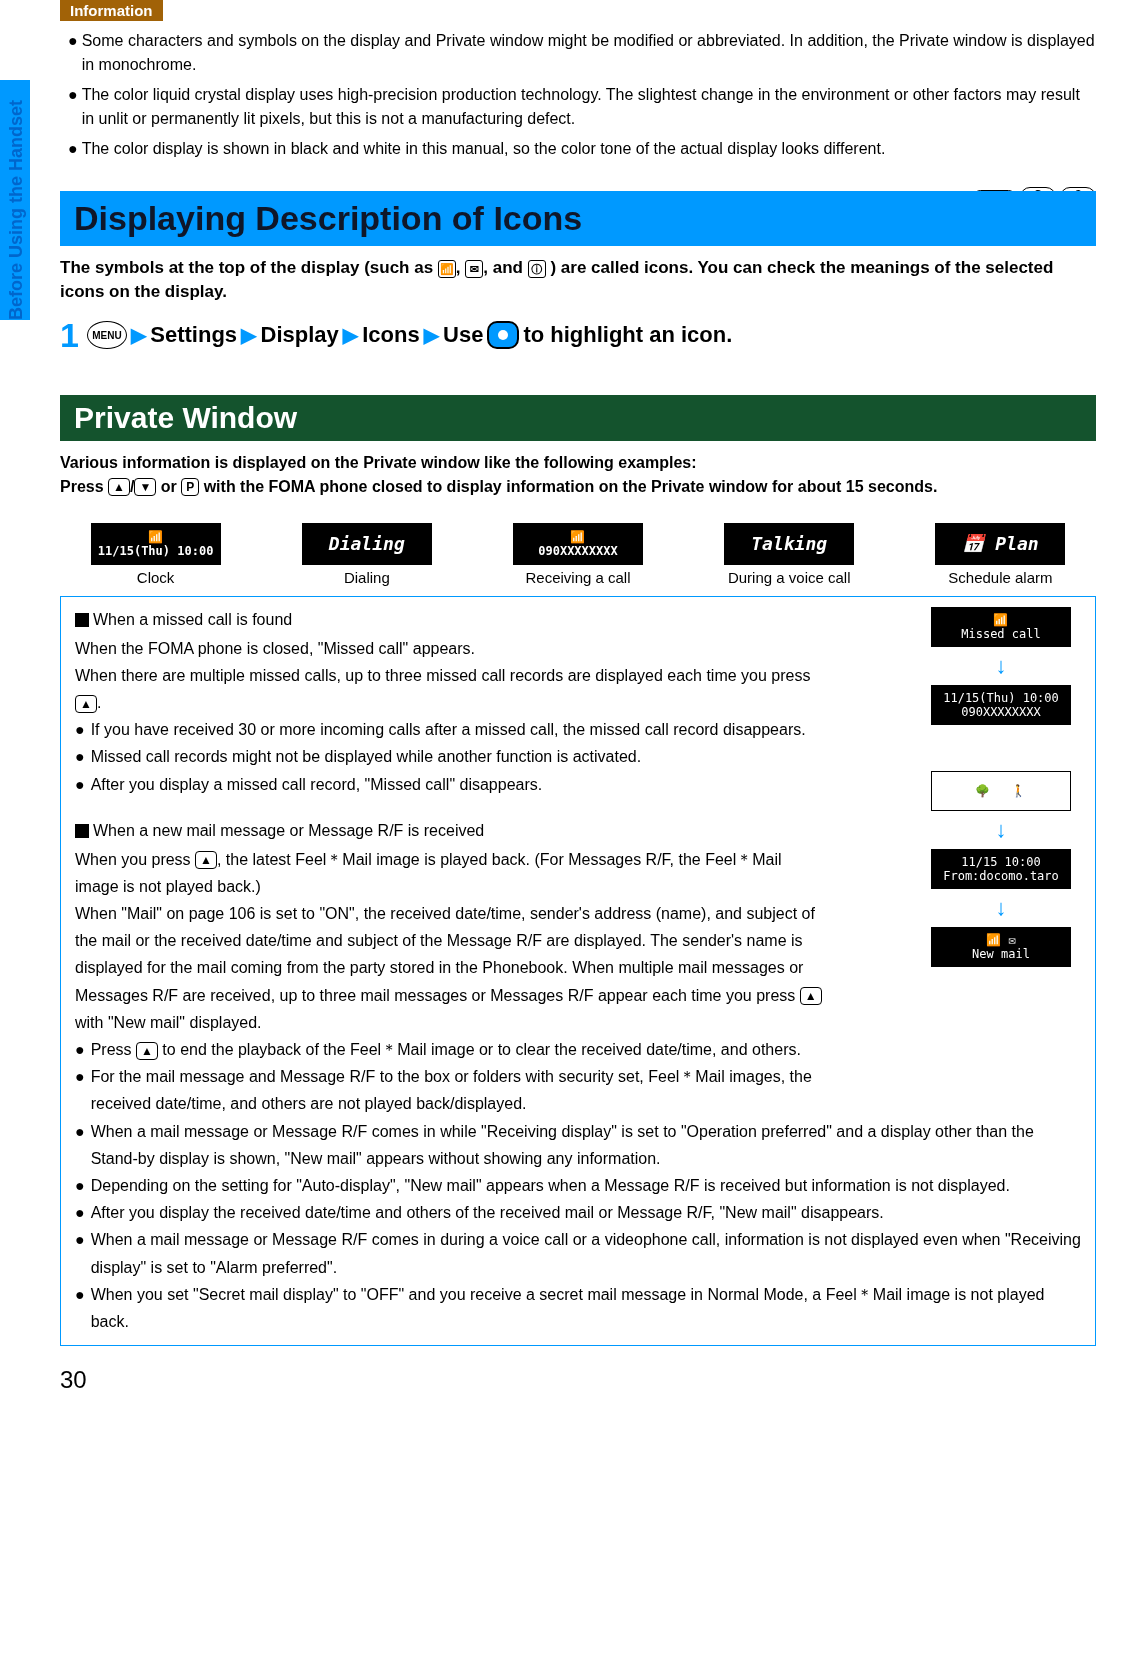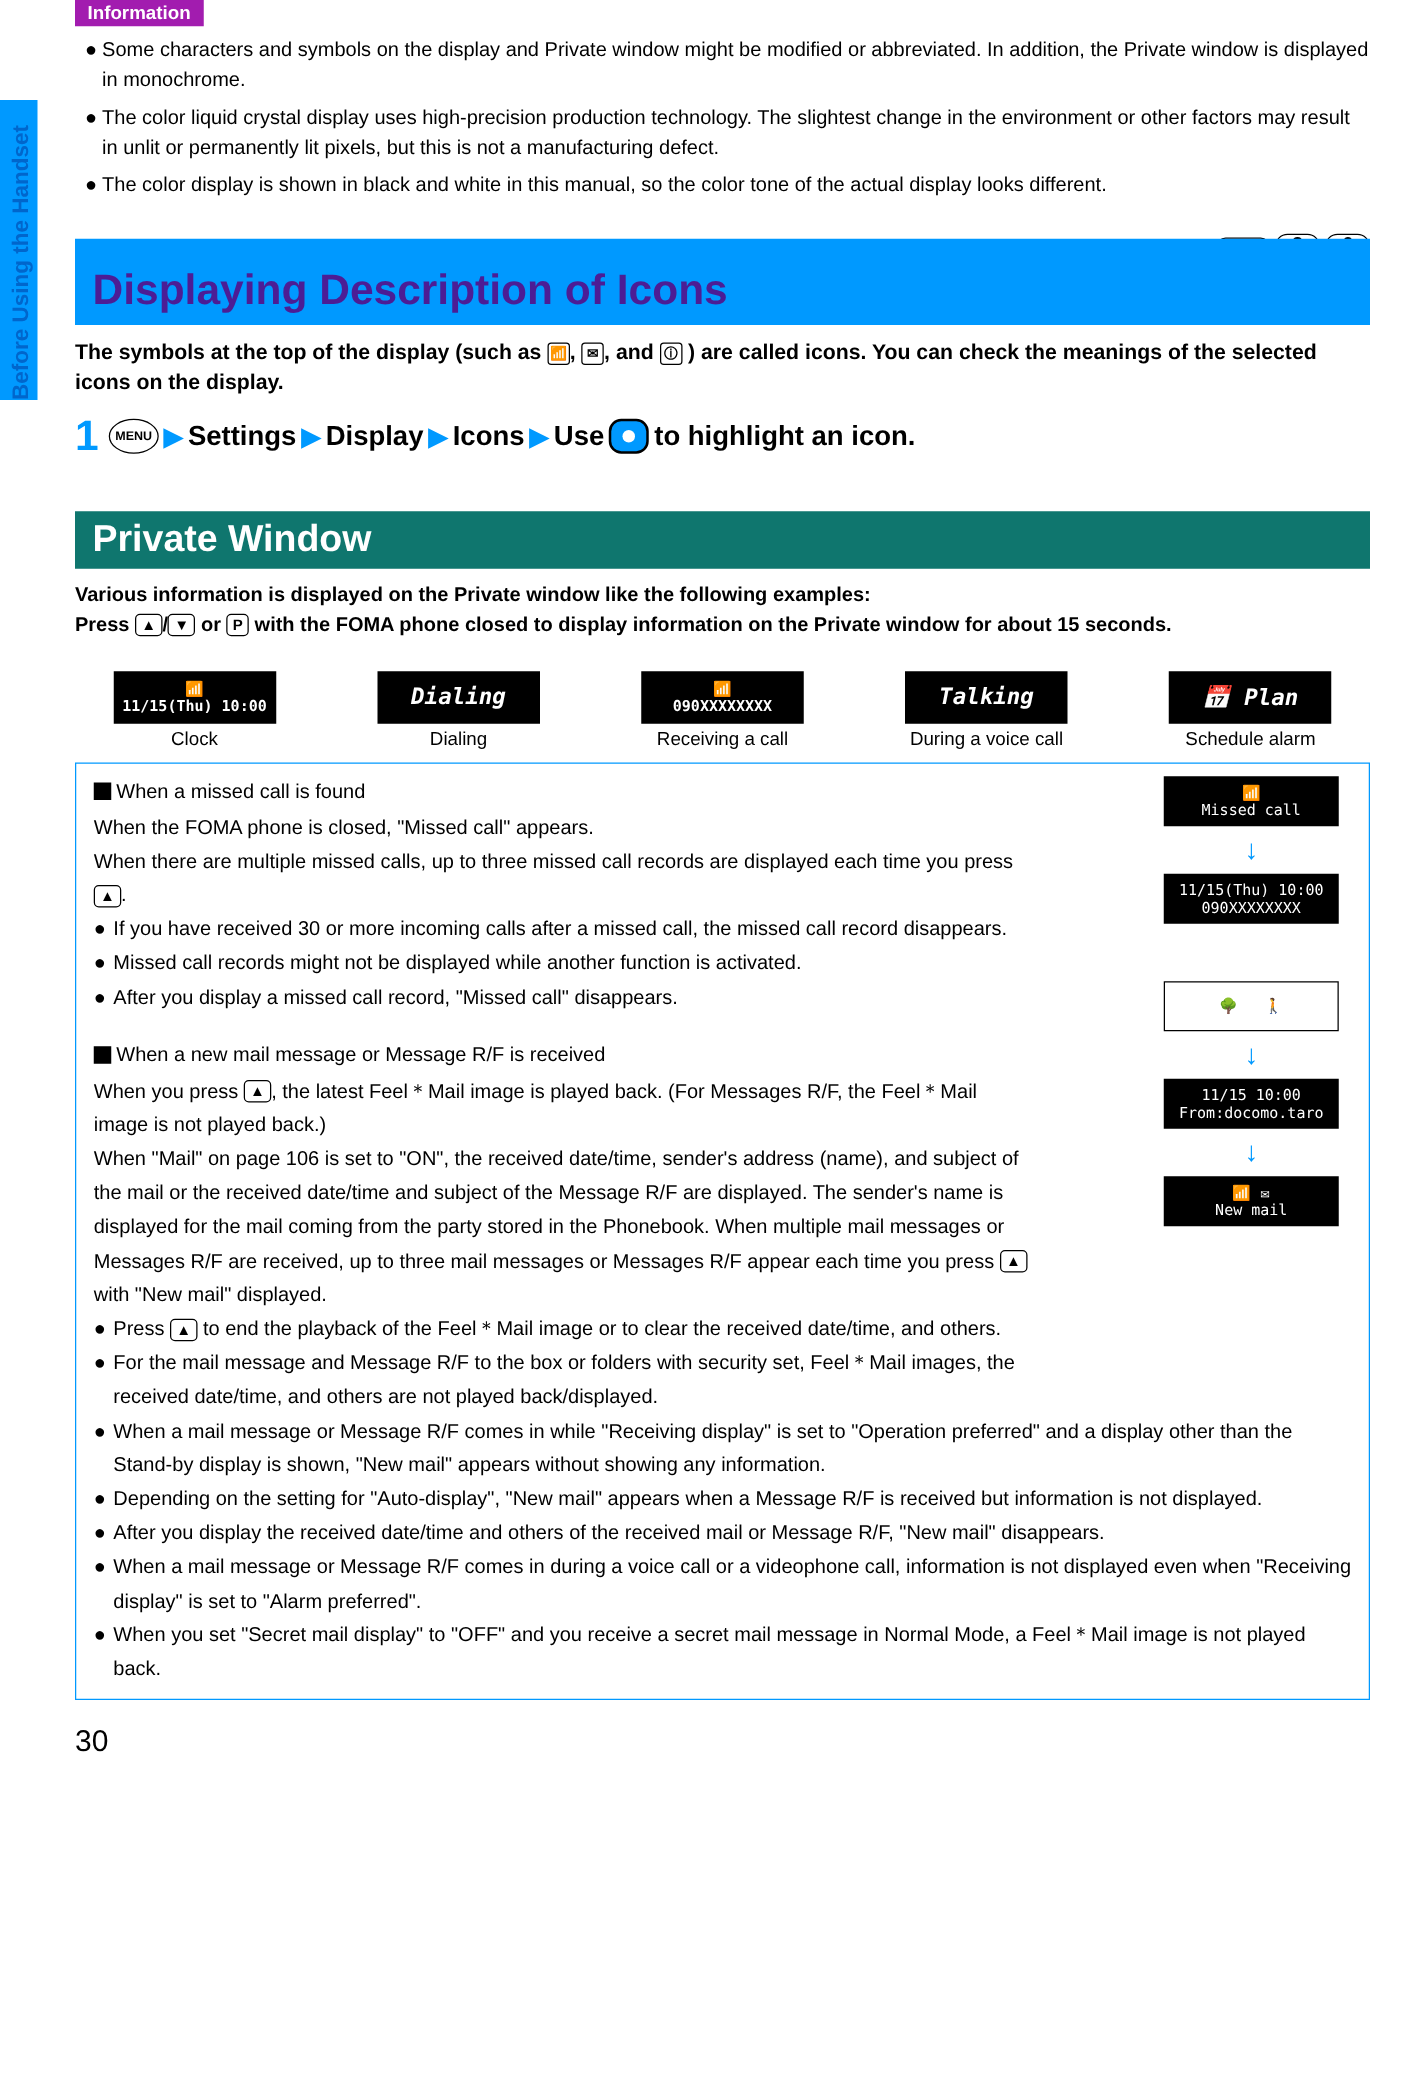--- a/index.html
+++ b/index.html
@@ -26,21 +26,21 @@
     top: 320px;
     transform: rotate(-90deg);
     transform-origin: left top;
     color: #0066cc;
     font-weight: bold;
     font-size: 18px;
     white-space: nowrap;
   }
   .info-label {
     display: inline-block;
-    background: #a21caf;
+    background: #a16207;
     color: #fff;
     font-weight: bold;
     padding: 2px 10px;
     font-size: 15px;
     margin-bottom: 8px;
   }
   .info-list { margin-left: 8px; margin-bottom: 30px; }
   .info-list .item {
     display: flex;
     line-height: 1.5;
@@ -57,22 +57,22 @@
     position: relative;
   }
   .section-header1 .tag {
     font-size: 18px;
     font-weight: bold;
     color: #fff;
   }
   .section-header1 h1 {
     font-size: 34px;
     font-weight: bold;
-    color: #4c1d95;
-    margin-top: 16px;
+    color: #0f172a;
+    margin-top: 2px;
   }
   .menu-code {
     position: absolute;
     right: 0;
     top: -4px;
     display: flex;
     align-items: center;
     gap: 4px;
   }
   .menu-code .menu-btn {
@@ -138,21 +138,21 @@
   .dpad::after {
     content: "";
     position: absolute;
     left: 50%; top: 50%;
     width: 10px; height: 10px;
     background: #fff;
     border-radius: 50%;
     transform: translate(-50%,-50%);
   }
   .section-header2 {
-    background: #0f766e;
+    background: #14532d;
     color: #fff;
     font-size: 30px;
     font-weight: bold;
     padding: 6px 14px;
     margin-bottom: 10px;
   }
   .pw-lead {
     font-size: 16px;
     font-weight: bold;
     line-height: 1.5;

